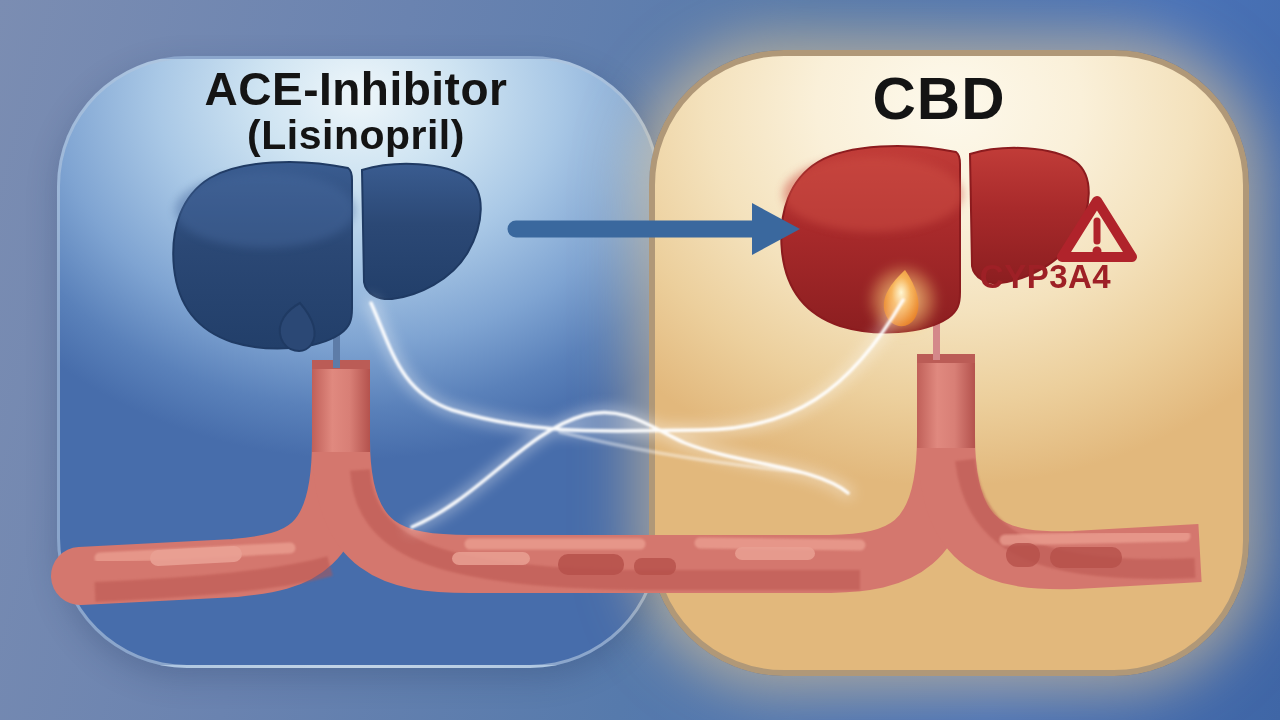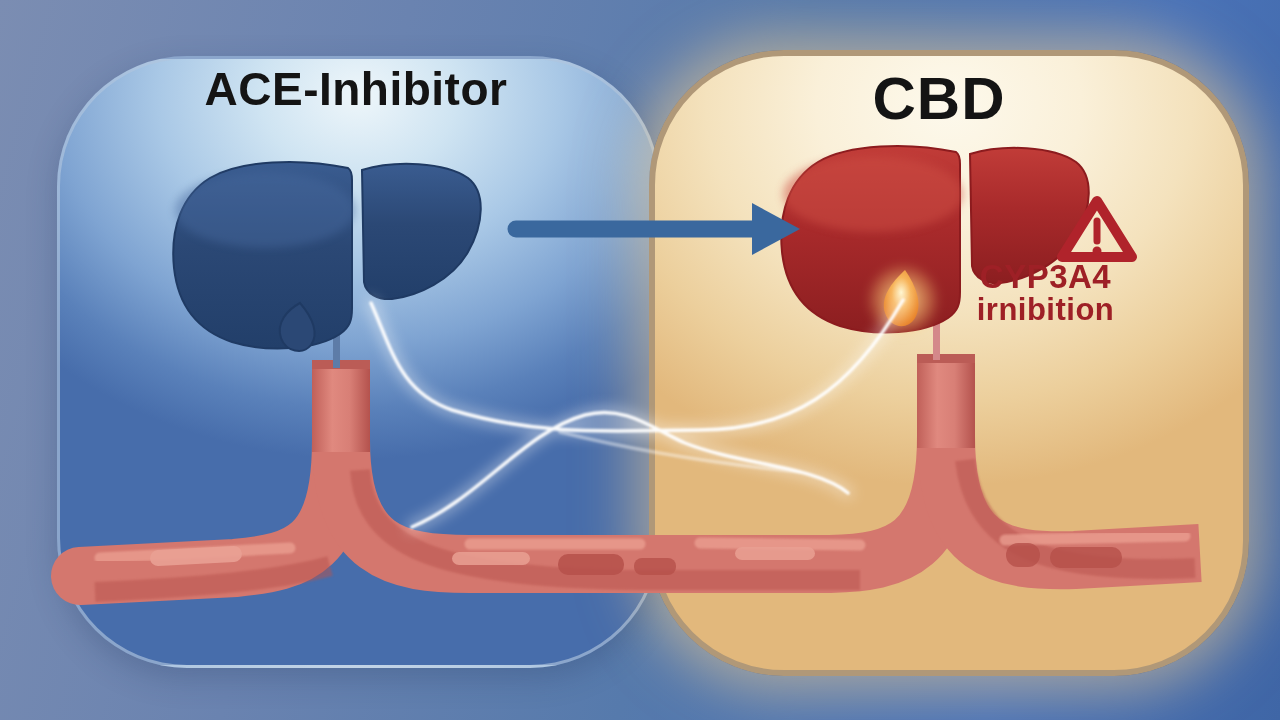--- a/index.html
+++ b/index.html
@@ -161,24 +161,24 @@
 
     <g>
       <path d="M 1097,201 L 1132,257 L 1062,257 Z" fill="none" stroke="#b0232b" stroke-width="10" stroke-linejoin="round"></path>
       <line x1="1097" y1="221" x2="1097" y2="241" stroke="#b0232b" stroke-width="7" stroke-linecap="round"></line>
       <circle cx="1097" cy="251" r="4.5" fill="#b0232b"></circle>
     </g>
   </svg>
 
   <div class="label title-left">
     <div>ACE-Inhibitor</div>
+    <div class="sub">(Lisinopril)</div>
   </div>
 
   <div class="label title-right">
     <div>CBD</div>
   </div>
 
   <div class="label warning-text">
     <div class="w1">CYP3A4</div>
-    <div class="w2">irnibition</div>
   </div>
 
 </div>
 
 </body></html>

